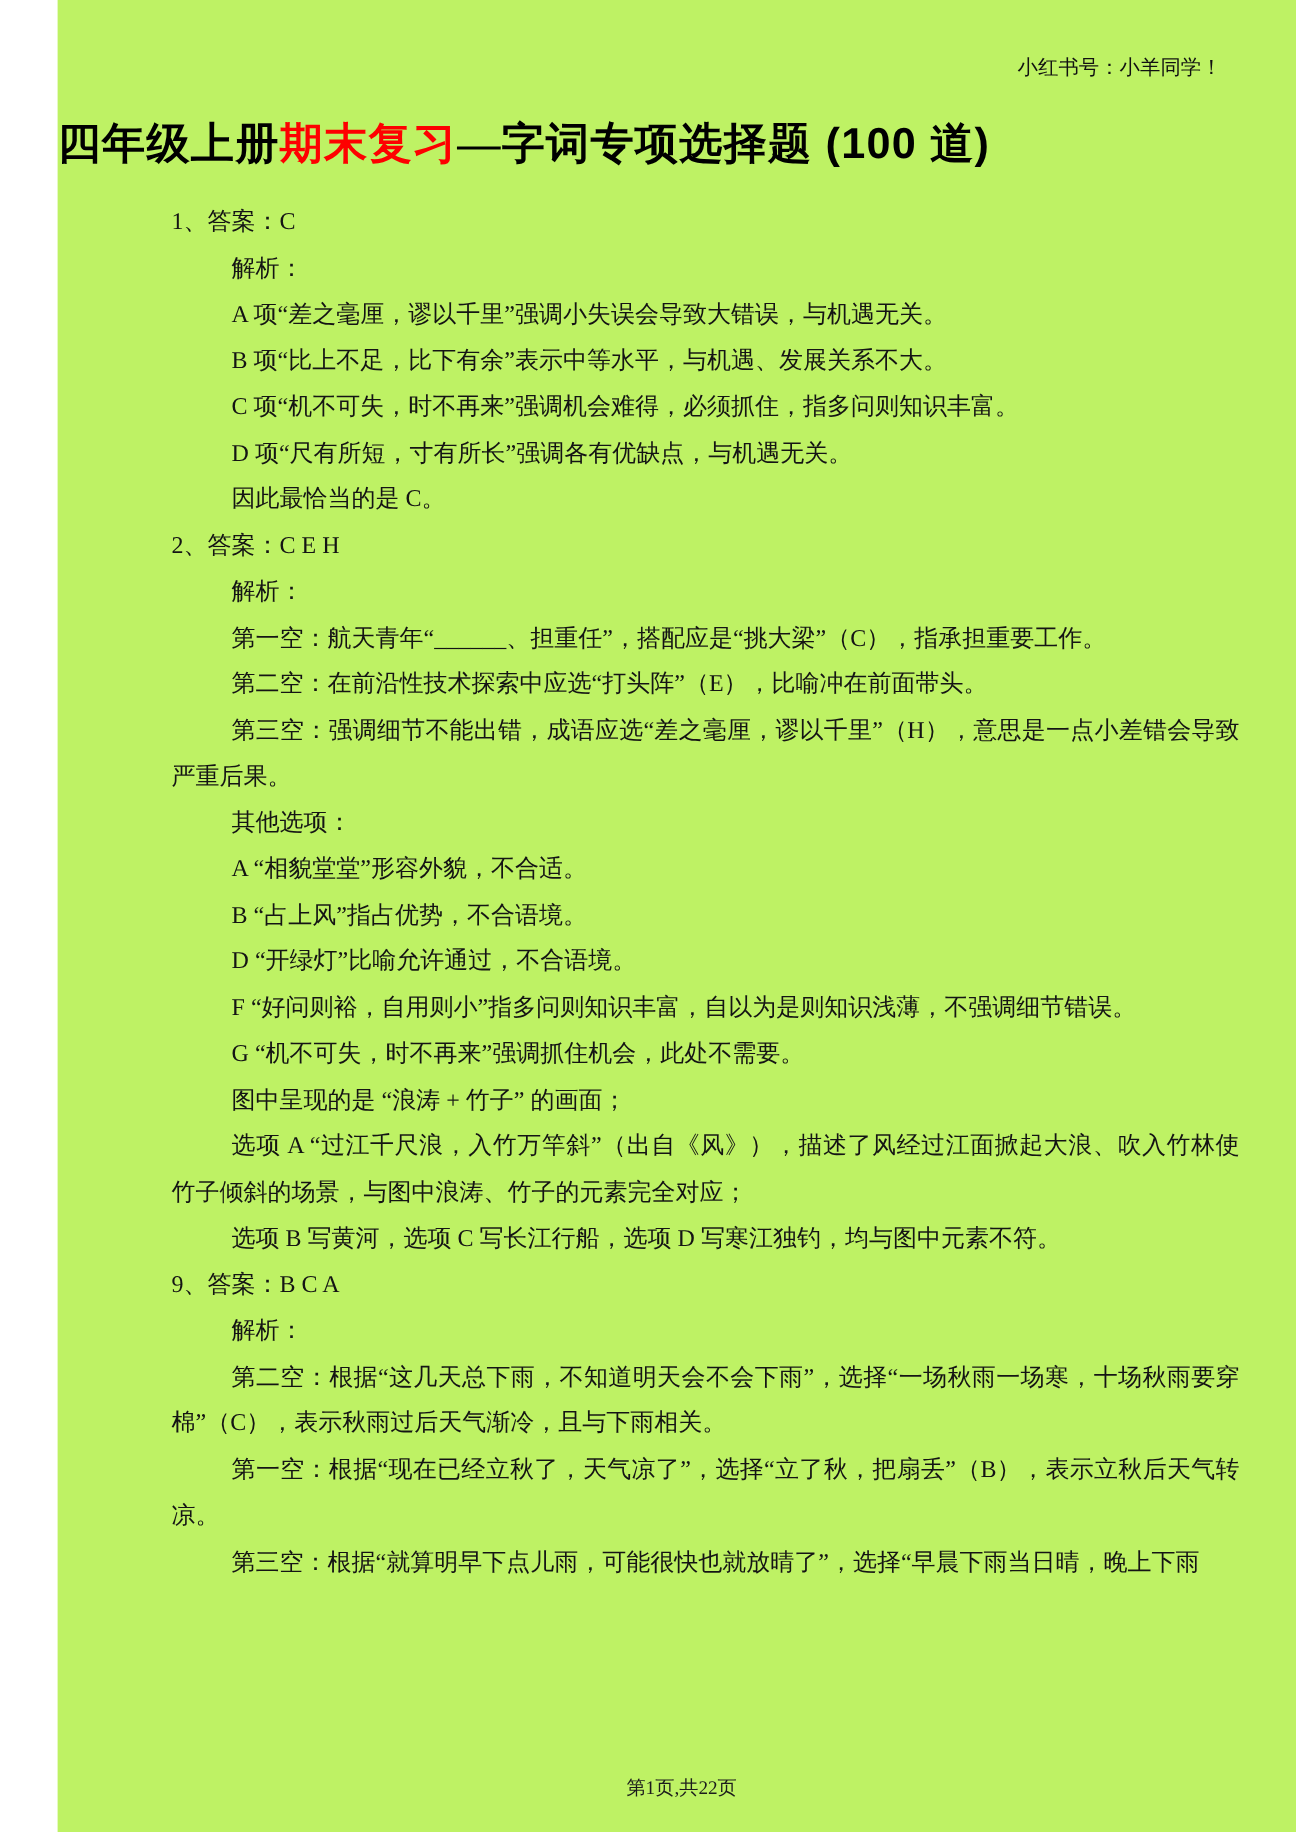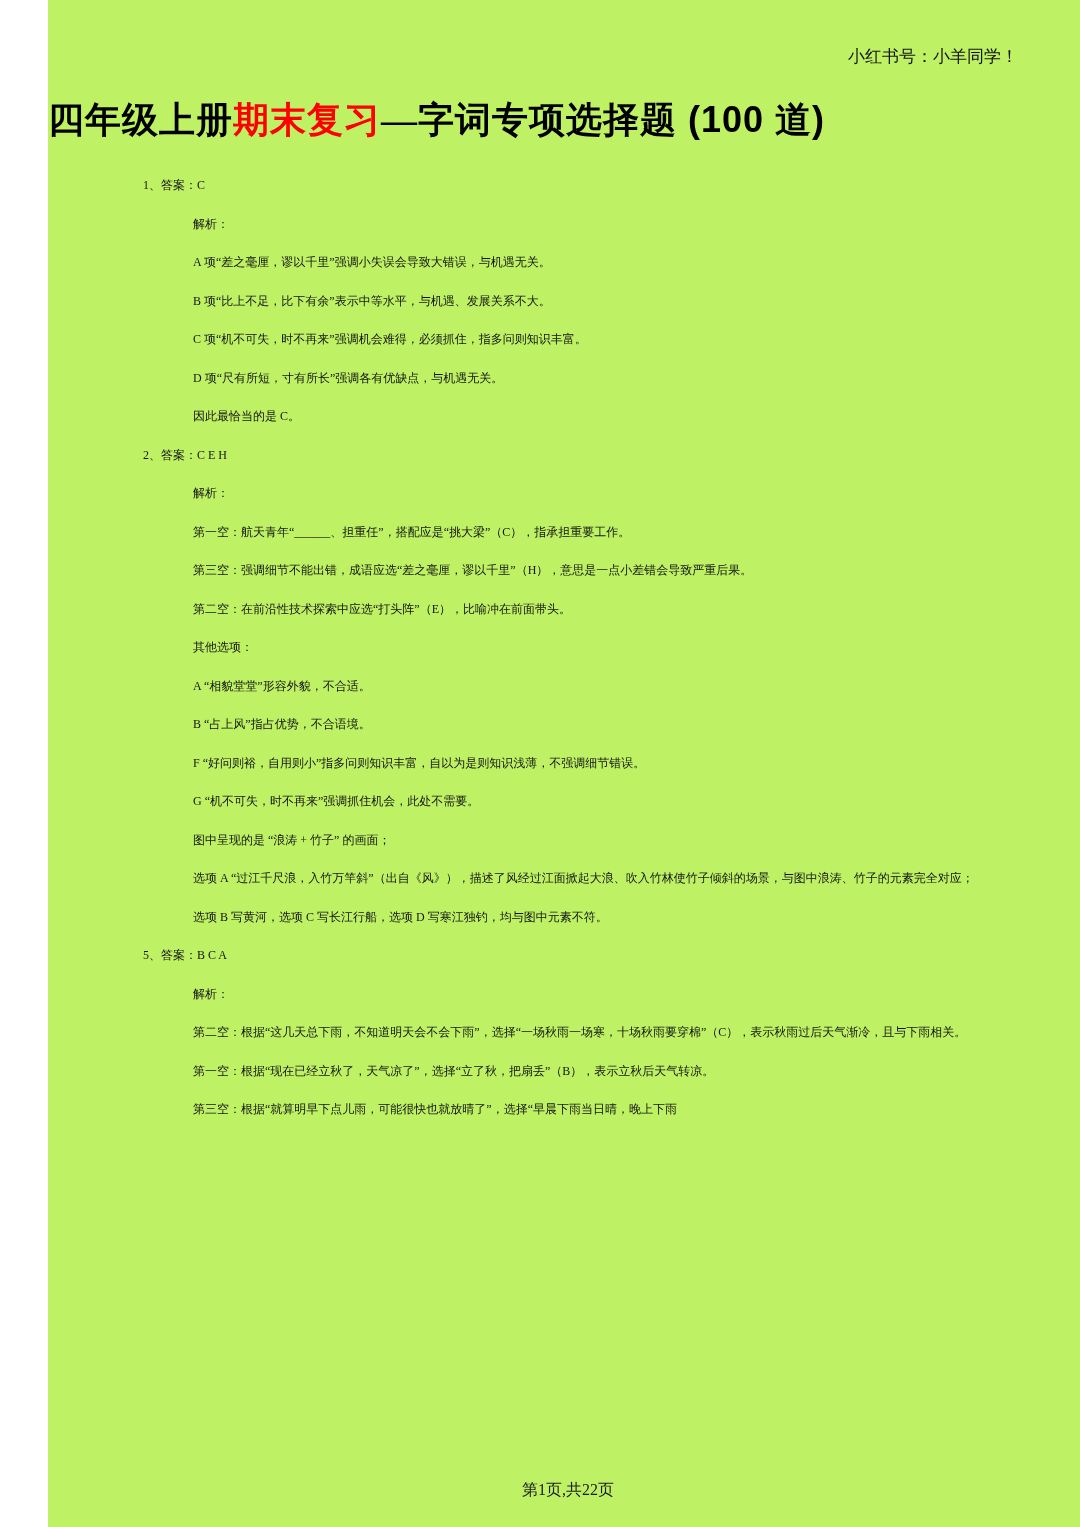--- a/index.html
+++ b/index.html
@@ -50,21 +50,21 @@
     font-weight: bold;
   }
   .doc-body {
     position: absolute;
     top: 166px;
     left: 95px;
     width: 890px;
   }
   .para {
     margin: 0;
-    font-size: 12px;
+    font-size: 20px;
     line-height: 38.5px;
     text-align: justify;
     color: #141414;
     word-break: break-all;
   }
   .para.indent {
     text-indent: 50px;
   }
   .footer {
     position: absolute;
@@ -92,31 +92,32 @@
       <p class="para">1、答案：C</p>
       <p class="para indent">解析：</p>
       <p class="para indent">A 项“差之毫厘，谬以千里”强调小失误会导致大错误，与机遇无关。</p>
       <p class="para indent">B 项“比上不足，比下有余”表示中等水平，与机遇、发展关系不大。</p>
       <p class="para indent">C 项“机不可失，时不再来”强调机会难得，必须抓住，指多问则知识丰富。</p>
       <p class="para indent">D 项“尺有所短，寸有所长”强调各有优缺点，与机遇无关。</p>
       <p class="para indent">因此最恰当的是 C。</p>
       <p class="para">2、答案：C E H</p>
       <p class="para indent">解析：</p>
       <p class="para indent">第一空：航天青年“______、担重任”，搭配应是“挑大梁”（C），指承担重要工作。</p>
+      <p class="para indent">第二空：在前沿性技术探索中应选“打头阵”（E），比喻冲在前面带头。</p>
       <p class="para indent">第三空：强调细节不能出错，成语应选“差之毫厘，谬以千里”（H），意思是一点小差错会导致严重后果。</p>
-      <p class="para indent">第二空：在前沿性技术探索中应选“打头阵”（E），比喻冲在前面带头。</p>
       <p class="para indent">其他选项：</p>
       <p class="para indent">A “相貌堂堂”形容外貌，不合适。</p>
       <p class="para indent">B “占上风”指占优势，不合语境。</p>
+      <p class="para indent">D “开绿灯”比喻允许通过，不合语境。</p>
       <p class="para indent">F “好问则裕，自用则小”指多问则知识丰富，自以为是则知识浅薄，不强调细节错误。</p>
       <p class="para indent">G “机不可失，时不再来”强调抓住机会，此处不需要。</p>
       <p class="para indent">图中呈现的是 “浪涛 + 竹子” 的画面；</p>
       <p class="para indent">选项 A “过江千尺浪，入竹万竿斜”（出自《风》），描述了风经过江面掀起大浪、吹入竹林使竹子倾斜的场景，与图中浪涛、竹子的元素完全对应；</p>
       <p class="para indent">选项 B 写黄河，选项 C 写长江行船，选项 D 写寒江独钓，均与图中元素不符。</p>
-      <p class="para">5、答案：B C A</p>
+      <p class="para">9、答案：B C A</p>
       <p class="para indent">解析：</p>
       <p class="para indent">第二空：根据“这几天总下雨，不知道明天会不会下雨”，选择“一场秋雨一场寒，十场秋雨要穿棉”（C），表示秋雨过后天气渐冷，且与下雨相关。</p>
       <p class="para indent">第一空：根据“现在已经立秋了，天气凉了”，选择“立了秋，把扇丢”（B），表示立秋后天气转凉。</p>
       <p class="para indent">第三空：根据“就算明早下点儿雨，可能很快也就放晴了”，选择“早晨下雨当日晴，晚上下雨</p>
     </div>
 
   <div class="footer">第1页,共22页</div>
 
 </div>
 

